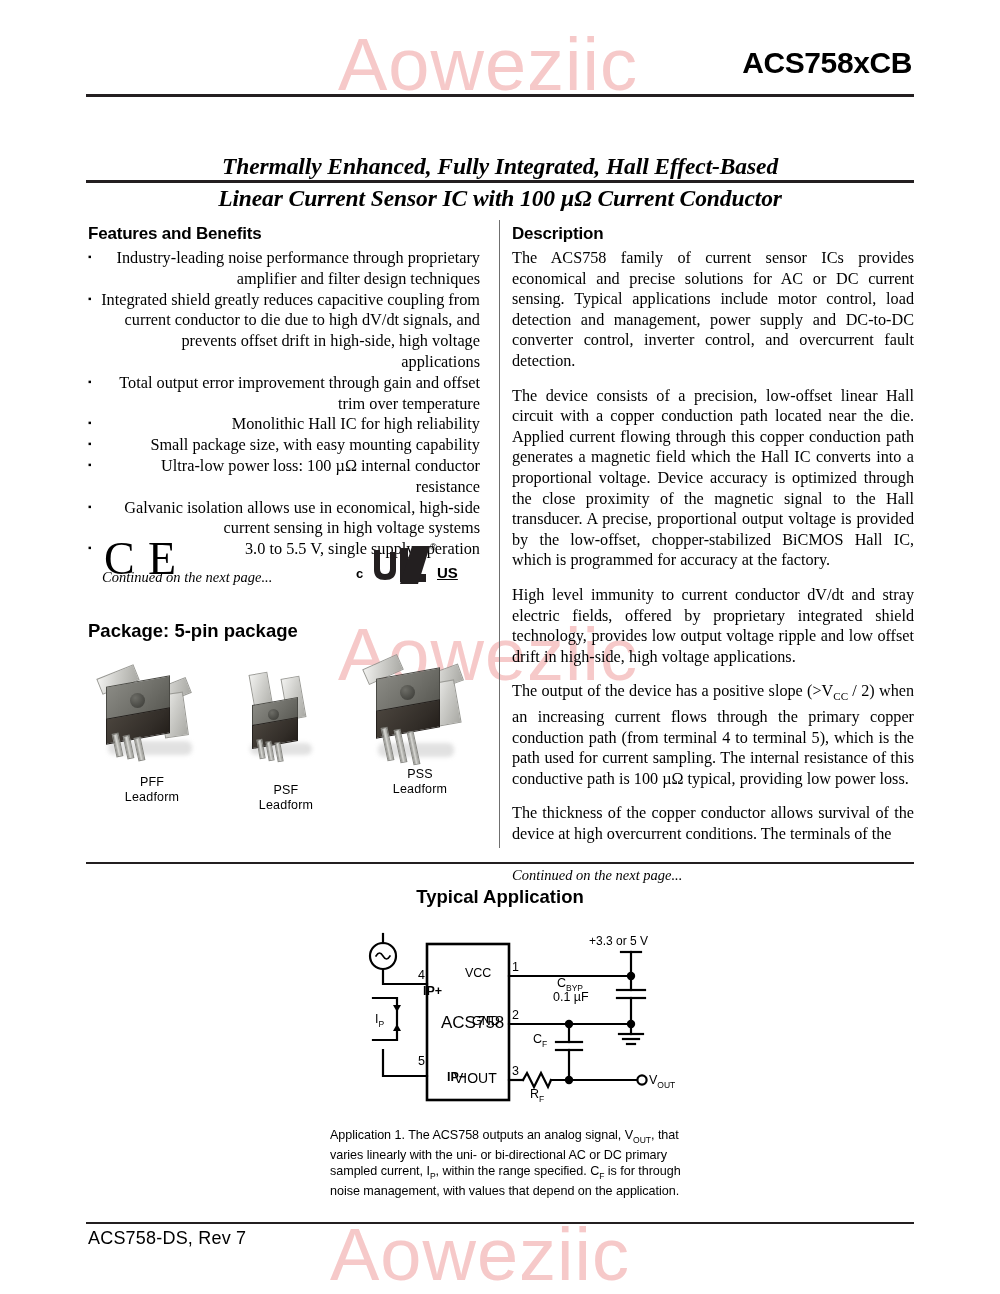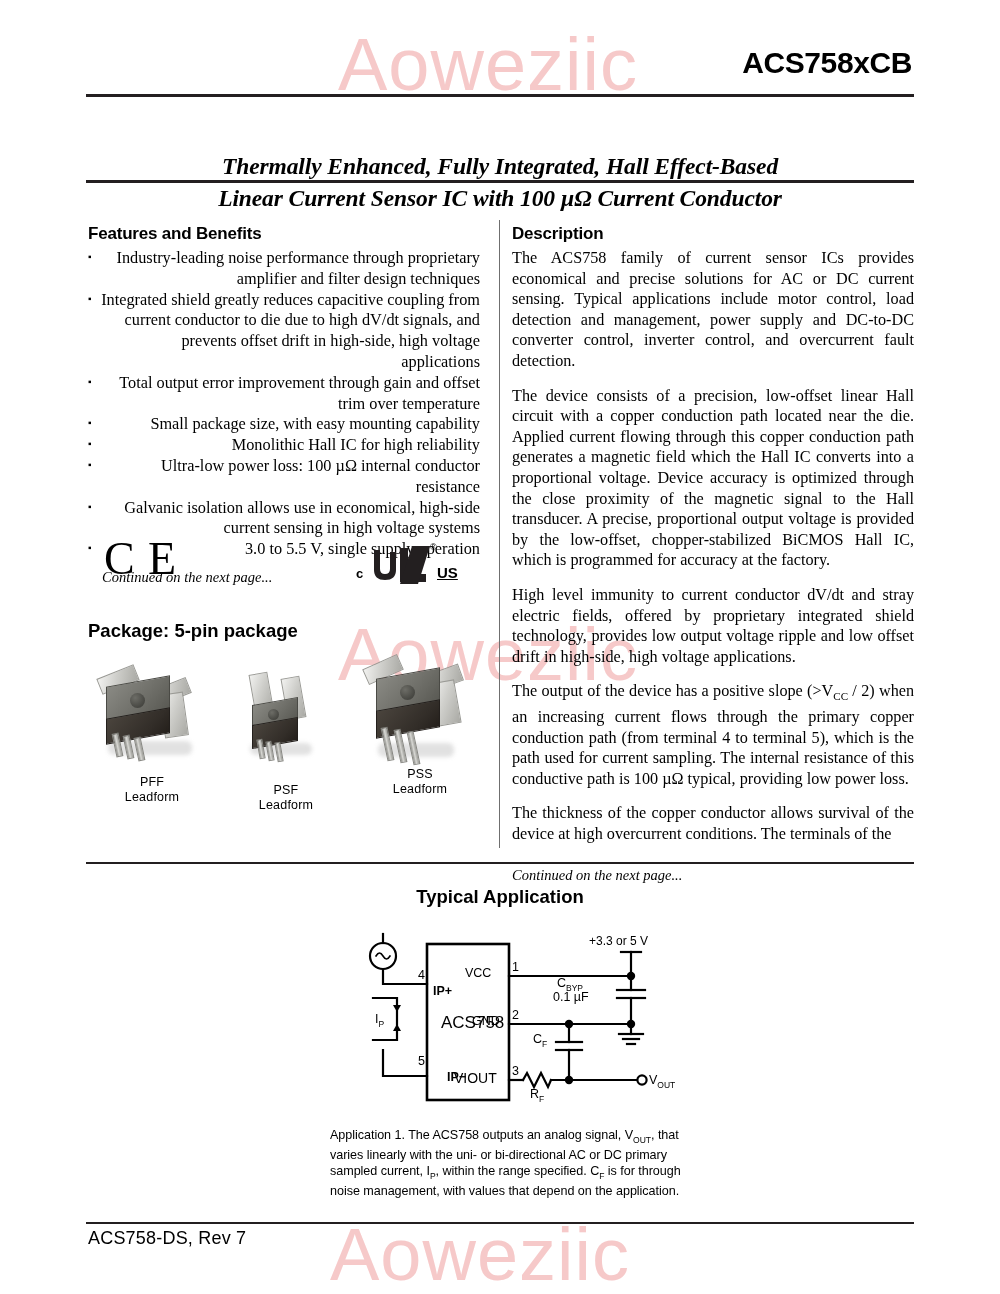--- a/index.html
+++ b/index.html
@@ -306,22 +306,22 @@
   <div class="rule rule-title"></div>
 
   <div class="col-divider"></div>
 
   <div class="col-left">
     <h2 class="sec-head">Features and Benefits</h2>
     <ul class="features">
       <li>Industry-leading noise performance through proprietary amplifier and filter design techniques</li>
       <li>Integrated shield greatly reduces capacitive coupling from current conductor to die due to high dV/dt signals, and prevents offset drift in high-side, high voltage applications</li>
       <li>Total output error improvement through gain and offset trim over temperature</li>
+      <li>Monolithic Hall IC for high reliability</li>
       <li>Small package size, with easy mounting capability</li>
-      <li>Monolithic Hall IC for high reliability</li>
       <li>Ultra-low power loss: 100 µΩ internal conductor resistance</li>
       <li>Galvanic isolation allows use in economical, high-side current sensing in high voltage systems</li>
       <li>3.0 to 5.5 V, single supply operation</li>
     </ul>
     <div class="cont-note">Continued on the next page...</div>
   </div>
 
   <div class="col-right desc">
     <h2 class="sec-head">Description</h2>
     <p>The ACS758 family of current sensor ICs provides economical and precise solutions for AC or DC current sensing. Typical applications include motor control, load detection and management, power supply and DC-to-DC converter control, inverter control, and overcurrent fault detection.</p>
@@ -462,21 +462,21 @@
         <circle cx="276" cy="44" r="4.2"></circle>
         <circle cx="276" cy="92" r="4.2"></circle>
         <circle cx="214" cy="92" r="4.2"></circle>
         <circle cx="214" cy="148" r="4.2"></circle>
       </g>
 
       <circle cx="287" cy="148" r="4.6" fill="#fff" stroke="#000" stroke-width="2.2"></circle>
     </svg>
 
     
-    <div style="position:absolute;left:78px;top:52px;font-size:12.5px;font-weight:bold;">IP+</div>
+    <div style="position:absolute;left:68px;top:52px;font-size:12.5px;font-weight:bold;">IP+</div>
     <div style="position:absolute;left:63px;top:36px;font-size:12.5px;">4</div>
     <div style="position:absolute;left:92px;top:138px;font-size:12.5px;font-weight:bold;">IP−</div>
     <div style="position:absolute;left:63px;top:122px;font-size:12.5px;">5</div>
     <div style="position:absolute;left:86px;top:81px;font-size:17px;">ACS758</div>
 
     <div style="position:absolute;left:110px;top:34px;font-size:12.5px;">VCC</div>
     <div style="position:absolute;left:157px;top:28px;font-size:12.5px;">1</div>
     <div style="position:absolute;left:108px;top:82px;font-size:12.5px;margin-left:9px;">GND</div>
     <div style="position:absolute;left:157px;top:76px;font-size:12.5px;">2</div>
     <div style="position:absolute;left:99px;top:138px;font-size:14px;">VIOUT</div>

